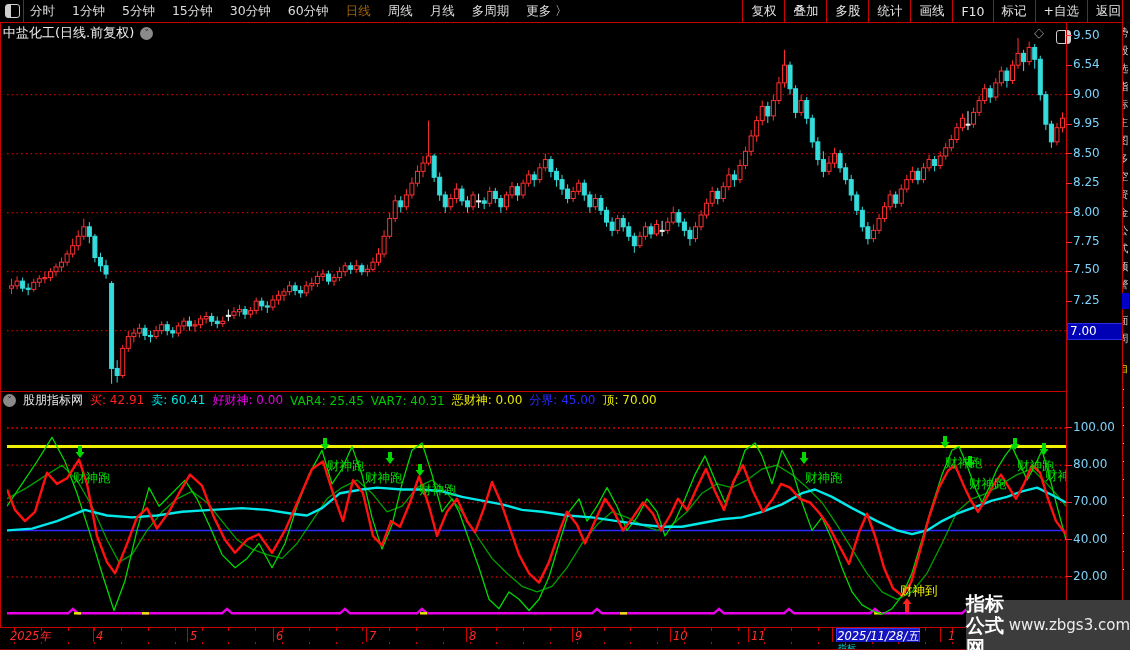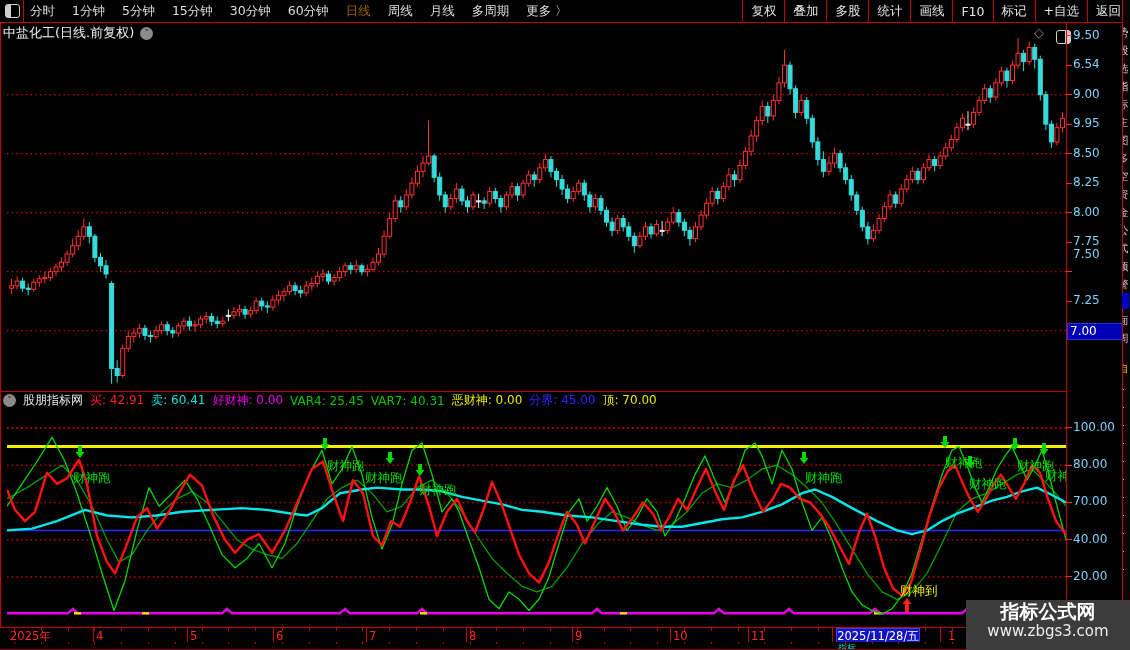--- a/index.html
+++ b/index.html
@@ -29,36 +29,36 @@
   .chev-circle{width:13px;height:13px;border-radius:50%;background:#8a8a8a;color:#1a1a1a;font-size:9px;line-height:13px;text-align:center;display:inline-block;}
   #corner-icons{left:1034px;top:25px;color:#909090;font-size:13px;display:flex;align-items:center;gap:7px;}
   
   .ax-label{position:absolute;color:#7dd3fc;font-size:12px;left:1073px;width:52px;}
   .ax-tick{position:absolute;left:1066px;width:6px;height:1px;background:#ff2a2a;}
   .ax-box{position:absolute;left:1067px;width:55px;height:15px;background:#0000b4;color:#fff;font-size:12px;padding-left:2px;border:1px solid #2a2ae0;}
   
   #ind-header{left:3px;top:393px;height:15px;display:flex;align-items:center;gap:7px;font-size:12px;}
   #ind-header .fld{white-space:nowrap;}
   
-  #date-axis{left:0;top:627px;width:1067px;height:14px;border-top:1px solid #c80000;border-bottom:1px solid #c80000;background:#000;}
+  #date-axis{left:0;top:627px;width:1067px;height:14px;border-top:1px solid #c80000;border-bottom:1px solid #c80000;background:#000;font-style:italic;}
   #date-axis .dlab{position:absolute;top:1px;color:#ff2a2a;font-size:11.5px;white-space:nowrap;}
   #date-axis .dsep{position:absolute;top:0;width:1px;height:14px;background:#c80000;}
   #date-axis .dtick{position:absolute;top:0;width:1px;height:3px;background:#c80000;}
   #date-axis .dbox{position:absolute;top:0;height:13px;background:#1414be;color:#fff;font-size:11.5px;text-align:center;border:1px solid #3a3af0;}
   #sub-strip{left:0;top:642px;width:1067px;height:7px;background:#000;}
   #sub-strip .dtick{position:absolute;top:0;width:1px;height:2px;background:#c80000;}
   #sub-frag{position:absolute;left:838px;top:0;height:7px;width:26px;overflow:hidden;color:#00dcdc;font-size:9px;}
   
   #right-strip{left:1122px;top:0;width:8px;height:650px;background:#050505;border-left:1px solid #c80000;overflow:hidden;}
   #right-strip span{display:block;width:12px;margin-left:-5px;color:#cfcfcf;font-size:10.5px;height:18px;}
   #right-strip .ylw{color:#f0d000;}
   #right-strip .one{color:#fff;}
   #strip-blue{left:1122px;top:293px;width:7px;height:16px;background:#0000c8;}
   
-  #watermark{left:966px;top:600px;width:164px;height:50px;background:#3c3c3c;display:flex;flex-direction:column;align-items:center;justify-content:flex-start;z-index:50;}
+  #watermark{left:966px;top:600px;width:164px;height:50px;background:#3c3c3c;display:flex;align-items:center;justify-content:flex-start;z-index:50;}
   #watermark .l1{color:#fff;font-weight:bold;font-size:19px;line-height:22px;}
   #watermark .l2{color:#ececec;font-size:15px;line-height:18px;}
 </style>
 </head>
 <body>
 
 <div class="abs frame-top"></div>
 <div class="abs frame-left"></div>
 <div class="abs frame-right"></div>
 <div class="abs frame-bottom"></div>
@@ -510,21 +510,21 @@
     <div class="ax-label" style="top: 116.164px;">9.95</div>
     <div class="ax-tick" style="top: 153.164px;"></div>
     <div class="ax-label" style="top: 145.664px;">8.50</div>
     <div class="ax-tick" style="top: 182.664px;"></div>
     <div class="ax-label" style="top: 175.164px;">8.25</div>
     <div class="ax-tick" style="top: 212.164px;"></div>
     <div class="ax-label" style="top: 204.664px;">8.00</div>
     <div class="ax-tick" style="top: 241.664px;"></div>
     <div class="ax-label" style="top: 234.164px;">7.75</div>
     <div class="ax-tick" style="top: 271.164px;"></div>
-    <div class="ax-label" style="top: 247px;">7.50</div>
+    <div class="ax-label" style="top: 262px;">7.50</div>
     <div class="ax-tick" style="top: 300.664px;"></div>
     <div class="ax-label" style="top: 293.164px;">7.25</div>
     <div class="ax-box" style="top: 322.664px;">7.00</div>
   </div>
 
 <div class="abs hline" style="left:0;top:391px;width:1066px;"></div>
 
 <div class="abs" id="ind-header">
   <span class="chev-circle">˅</span>
   <span style="color:#e8e8e8;">股朋指标网</span>

